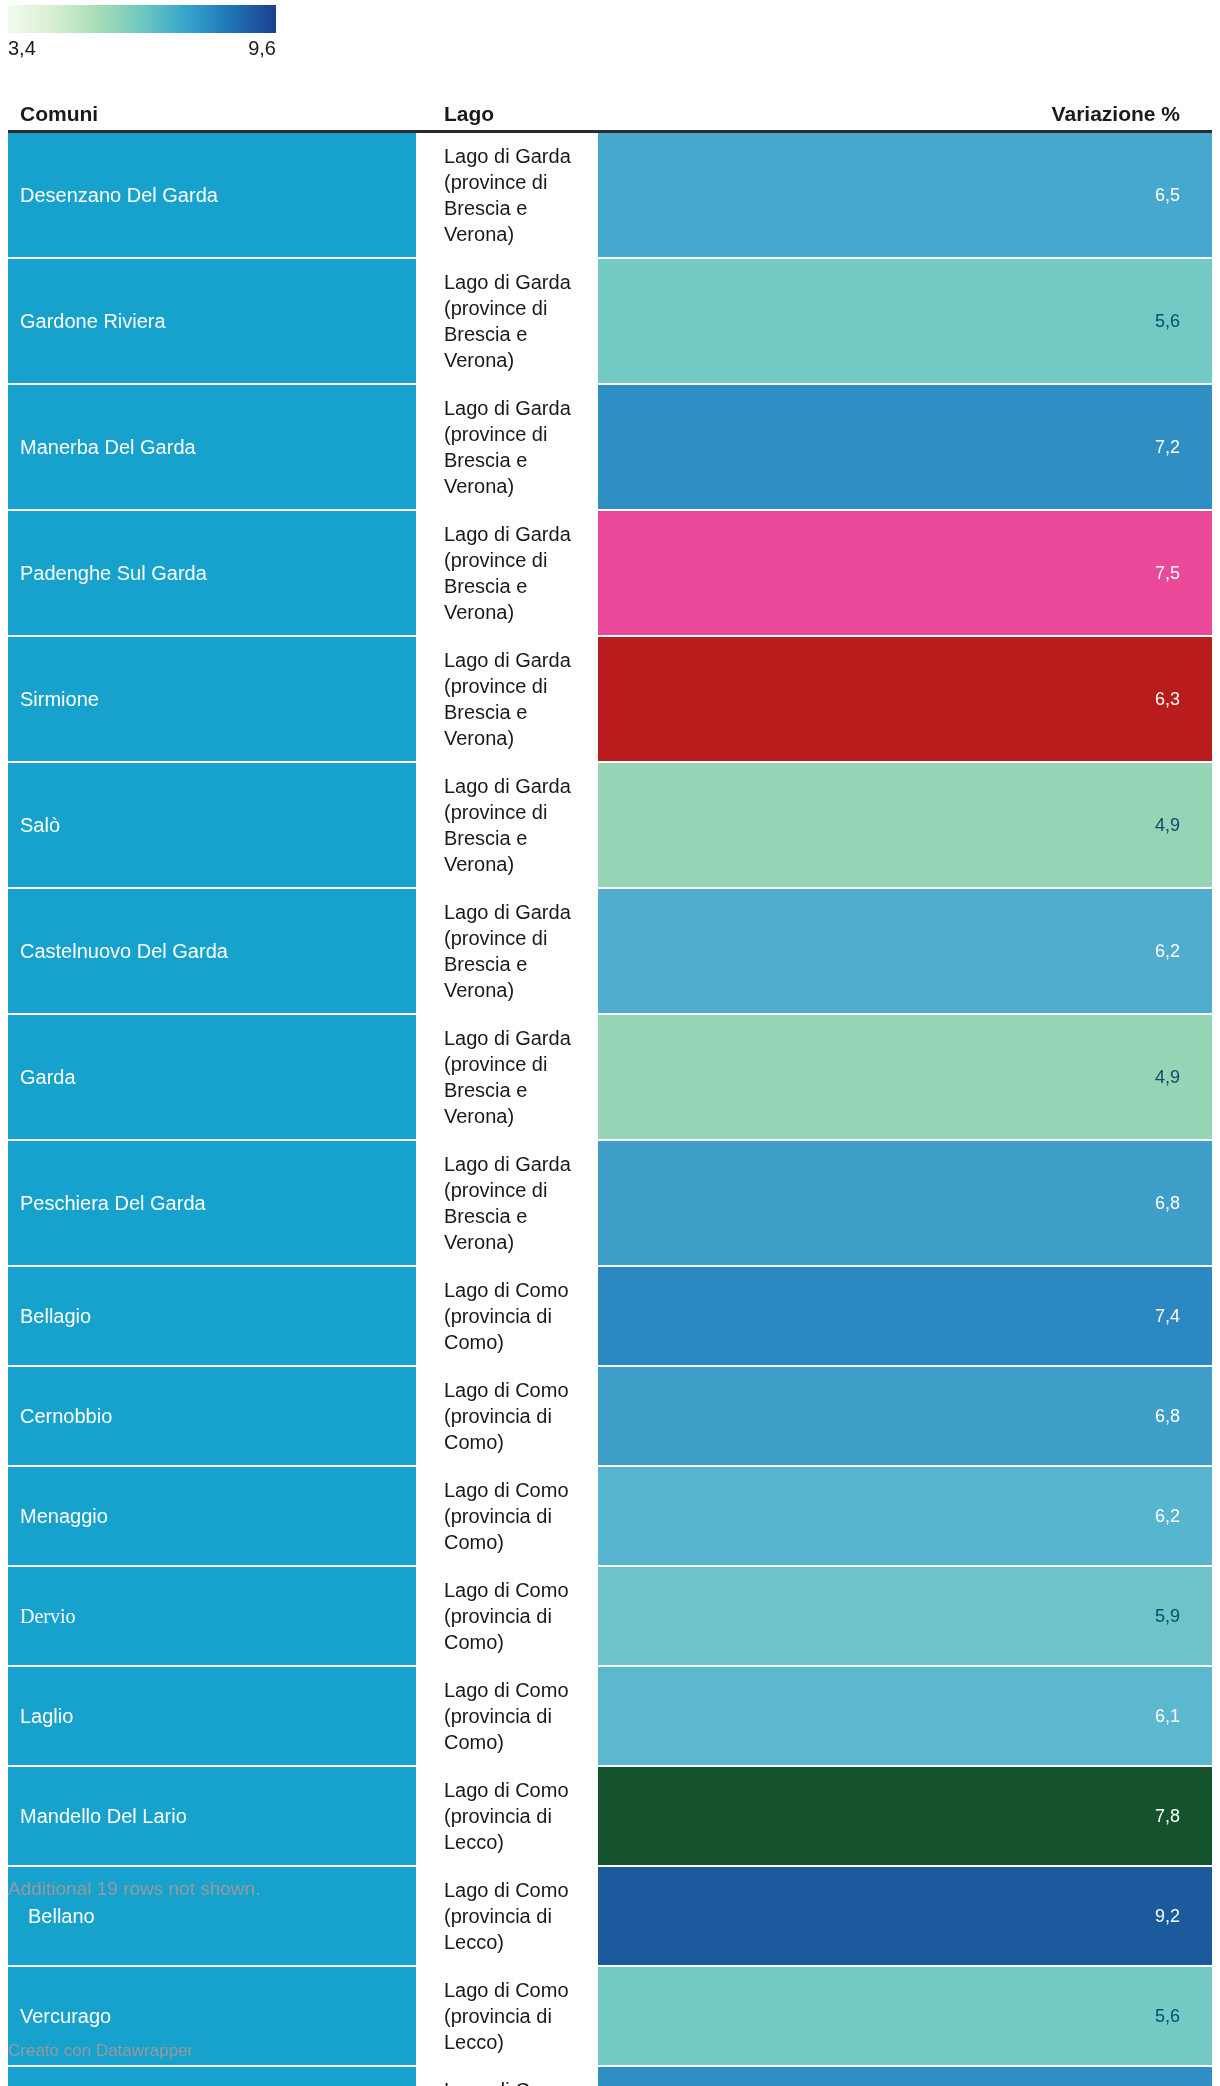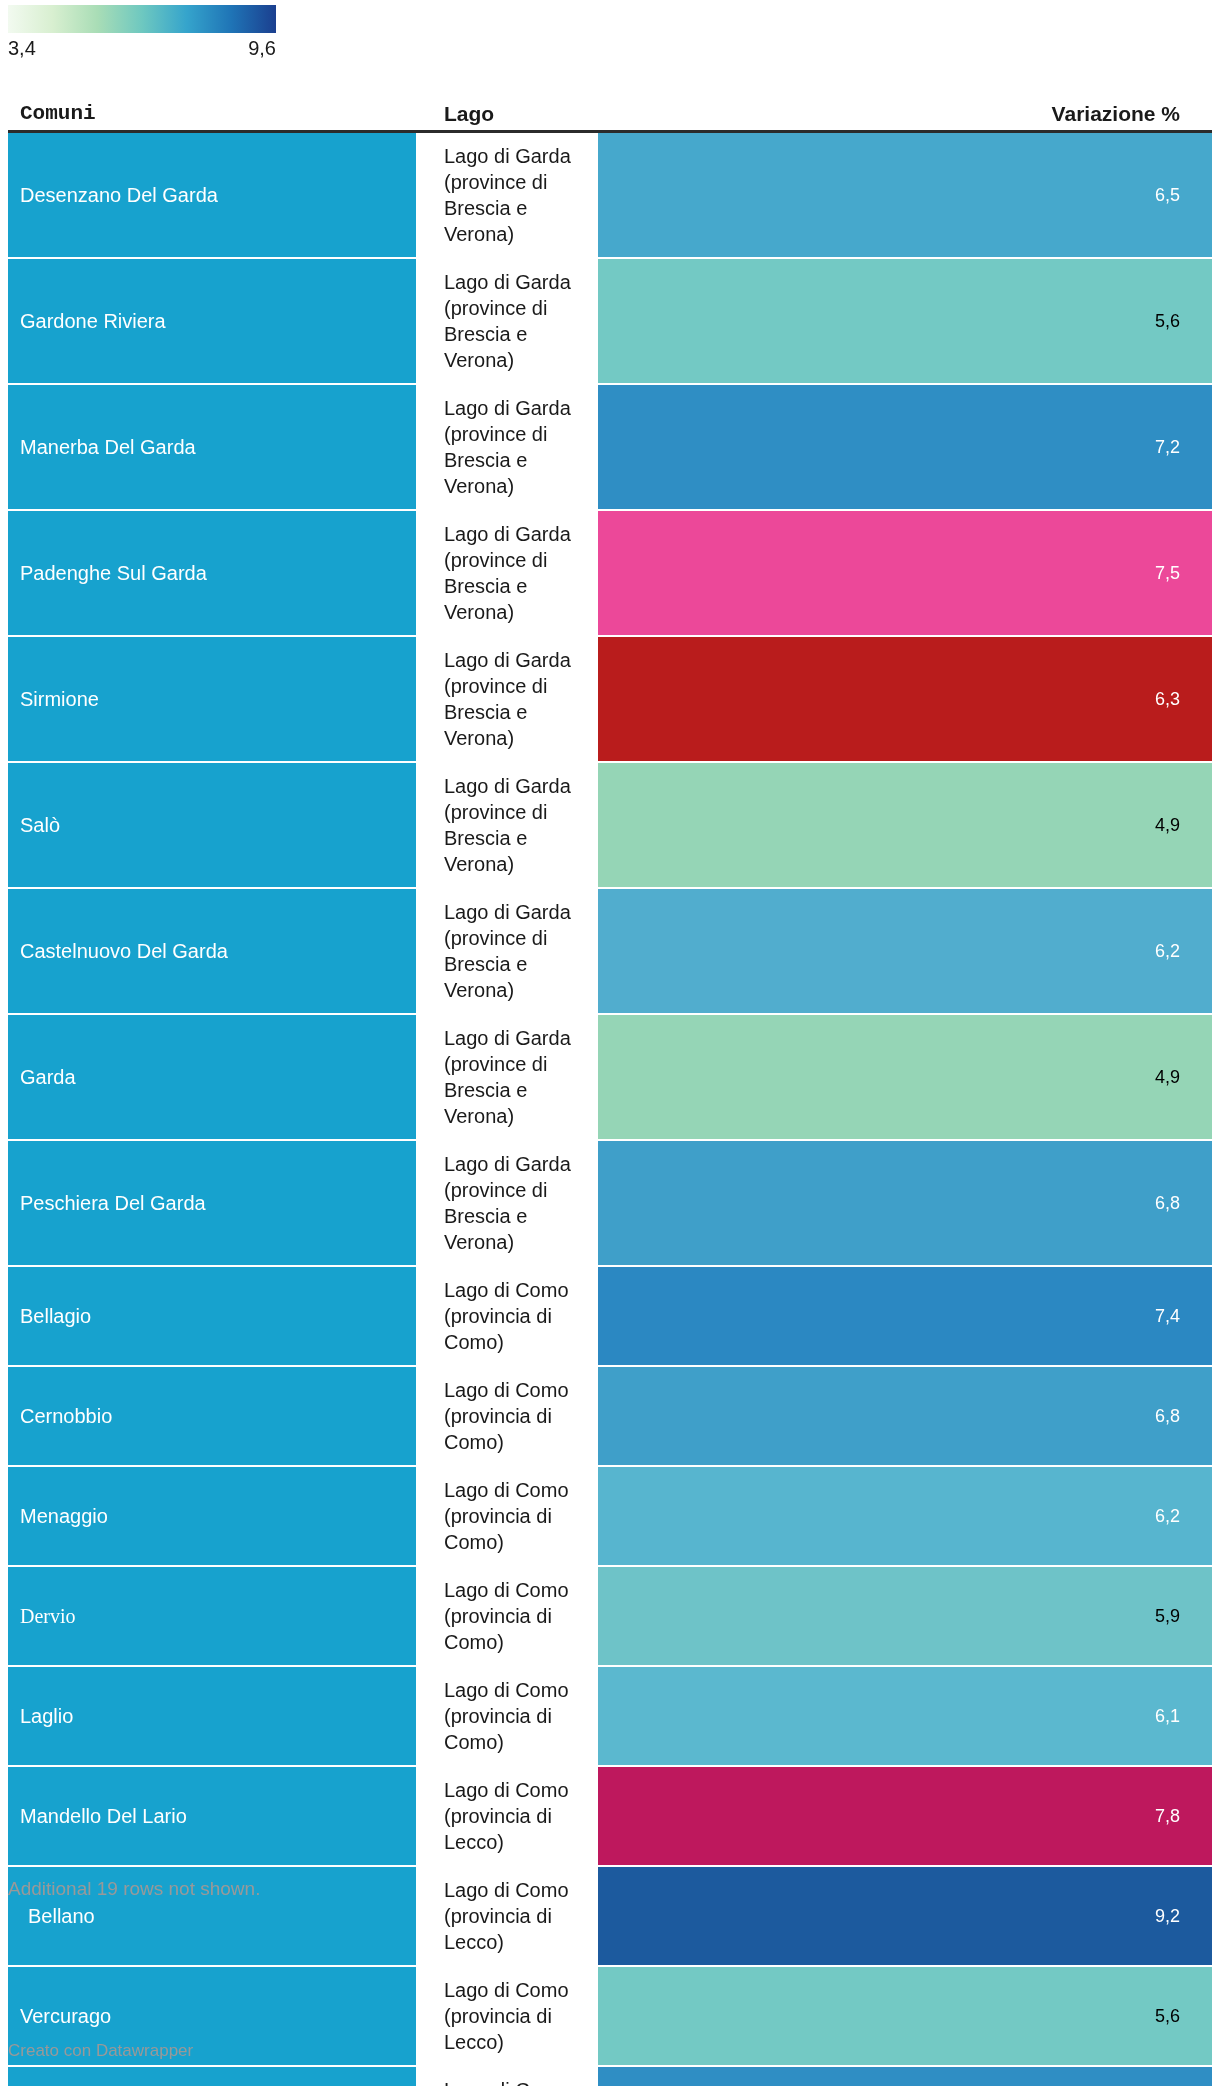--- a/index.html
+++ b/index.html
@@ -66,21 +66,21 @@
     align-items: flex-end;
     height: 45px;
     padding-bottom: 4px;
   }
   .th {
     font-size: 21px;
     font-weight: bold;
     color: #1a1a1a;
     line-height: 24px;
   }
-  .th-comuni { width: 408px; padding-left: 12px; font-family: Liberation Mono, monospace; }
+  .th-comuni { width: 408px; padding-left: 12px; }
   .th-lago   { width: 182px; padding-left: 28px; }
   .th-var    { width: 614px; text-align: right; padding-right: 32px; }
 
   .thead-rule {
     height: 3px;
     background: #2b2b2b;
     width: 1204px;
   }
 
   .tbody { width: 1204px; }
@@ -113,21 +113,21 @@
     align-items: center;
   }
   .c-lago span { display: block; width: 250px; }
   .c-val {
     width: 614px;
     justify-content: flex-end;
     color: #ffffff;
     font-size: 18px;
     padding: 8px 32px 8px 8px;
   }
-  .c-val.dark-text { color: #000000; }
+  .c-val.dark-text { color: #0c4a6e; }
   #note {
     position: absolute;
     left: 8px;
     top: 1877px;
     font-size: 19px;
     color: #999999;
     line-height: 24px;
   }
   #credit {
     position: absolute;
@@ -255,21 +255,21 @@
           <div class="cell c-lago">
             <span>Lago di Como (provincia di Como)</span>
           </div>
           <div class="cell c-val" style="background: rgb(91, 184, 207);">6,1</div>
         </div>
         <div class="row">
           <div class="cell c-comune" style="background: rgb(23, 162, 206);">Mandello Del Lario</div>
           <div class="cell c-lago">
             <span>Lago di Como (provincia di Lecco)</span>
           </div>
-          <div class="cell c-val" style="background: #be185d;">7,8</div>
+          <div class="cell c-val" style="background: #14532d;">7,8</div>
         </div>
         <div class="row">
           <div class="cell c-comune" style="background: rgb(23, 162, 206); padding-left: 20px;">Bellano</div>
           <div class="cell c-lago">
             <span>Lago di Como (provincia di Lecco)</span>
           </div>
           <div class="cell c-val" style="background: rgb(28, 90, 158);">9,2</div>
         </div>
         <div class="row">
           <div class="cell c-comune" style="background: rgb(23, 162, 206);">Vercurago</div>

